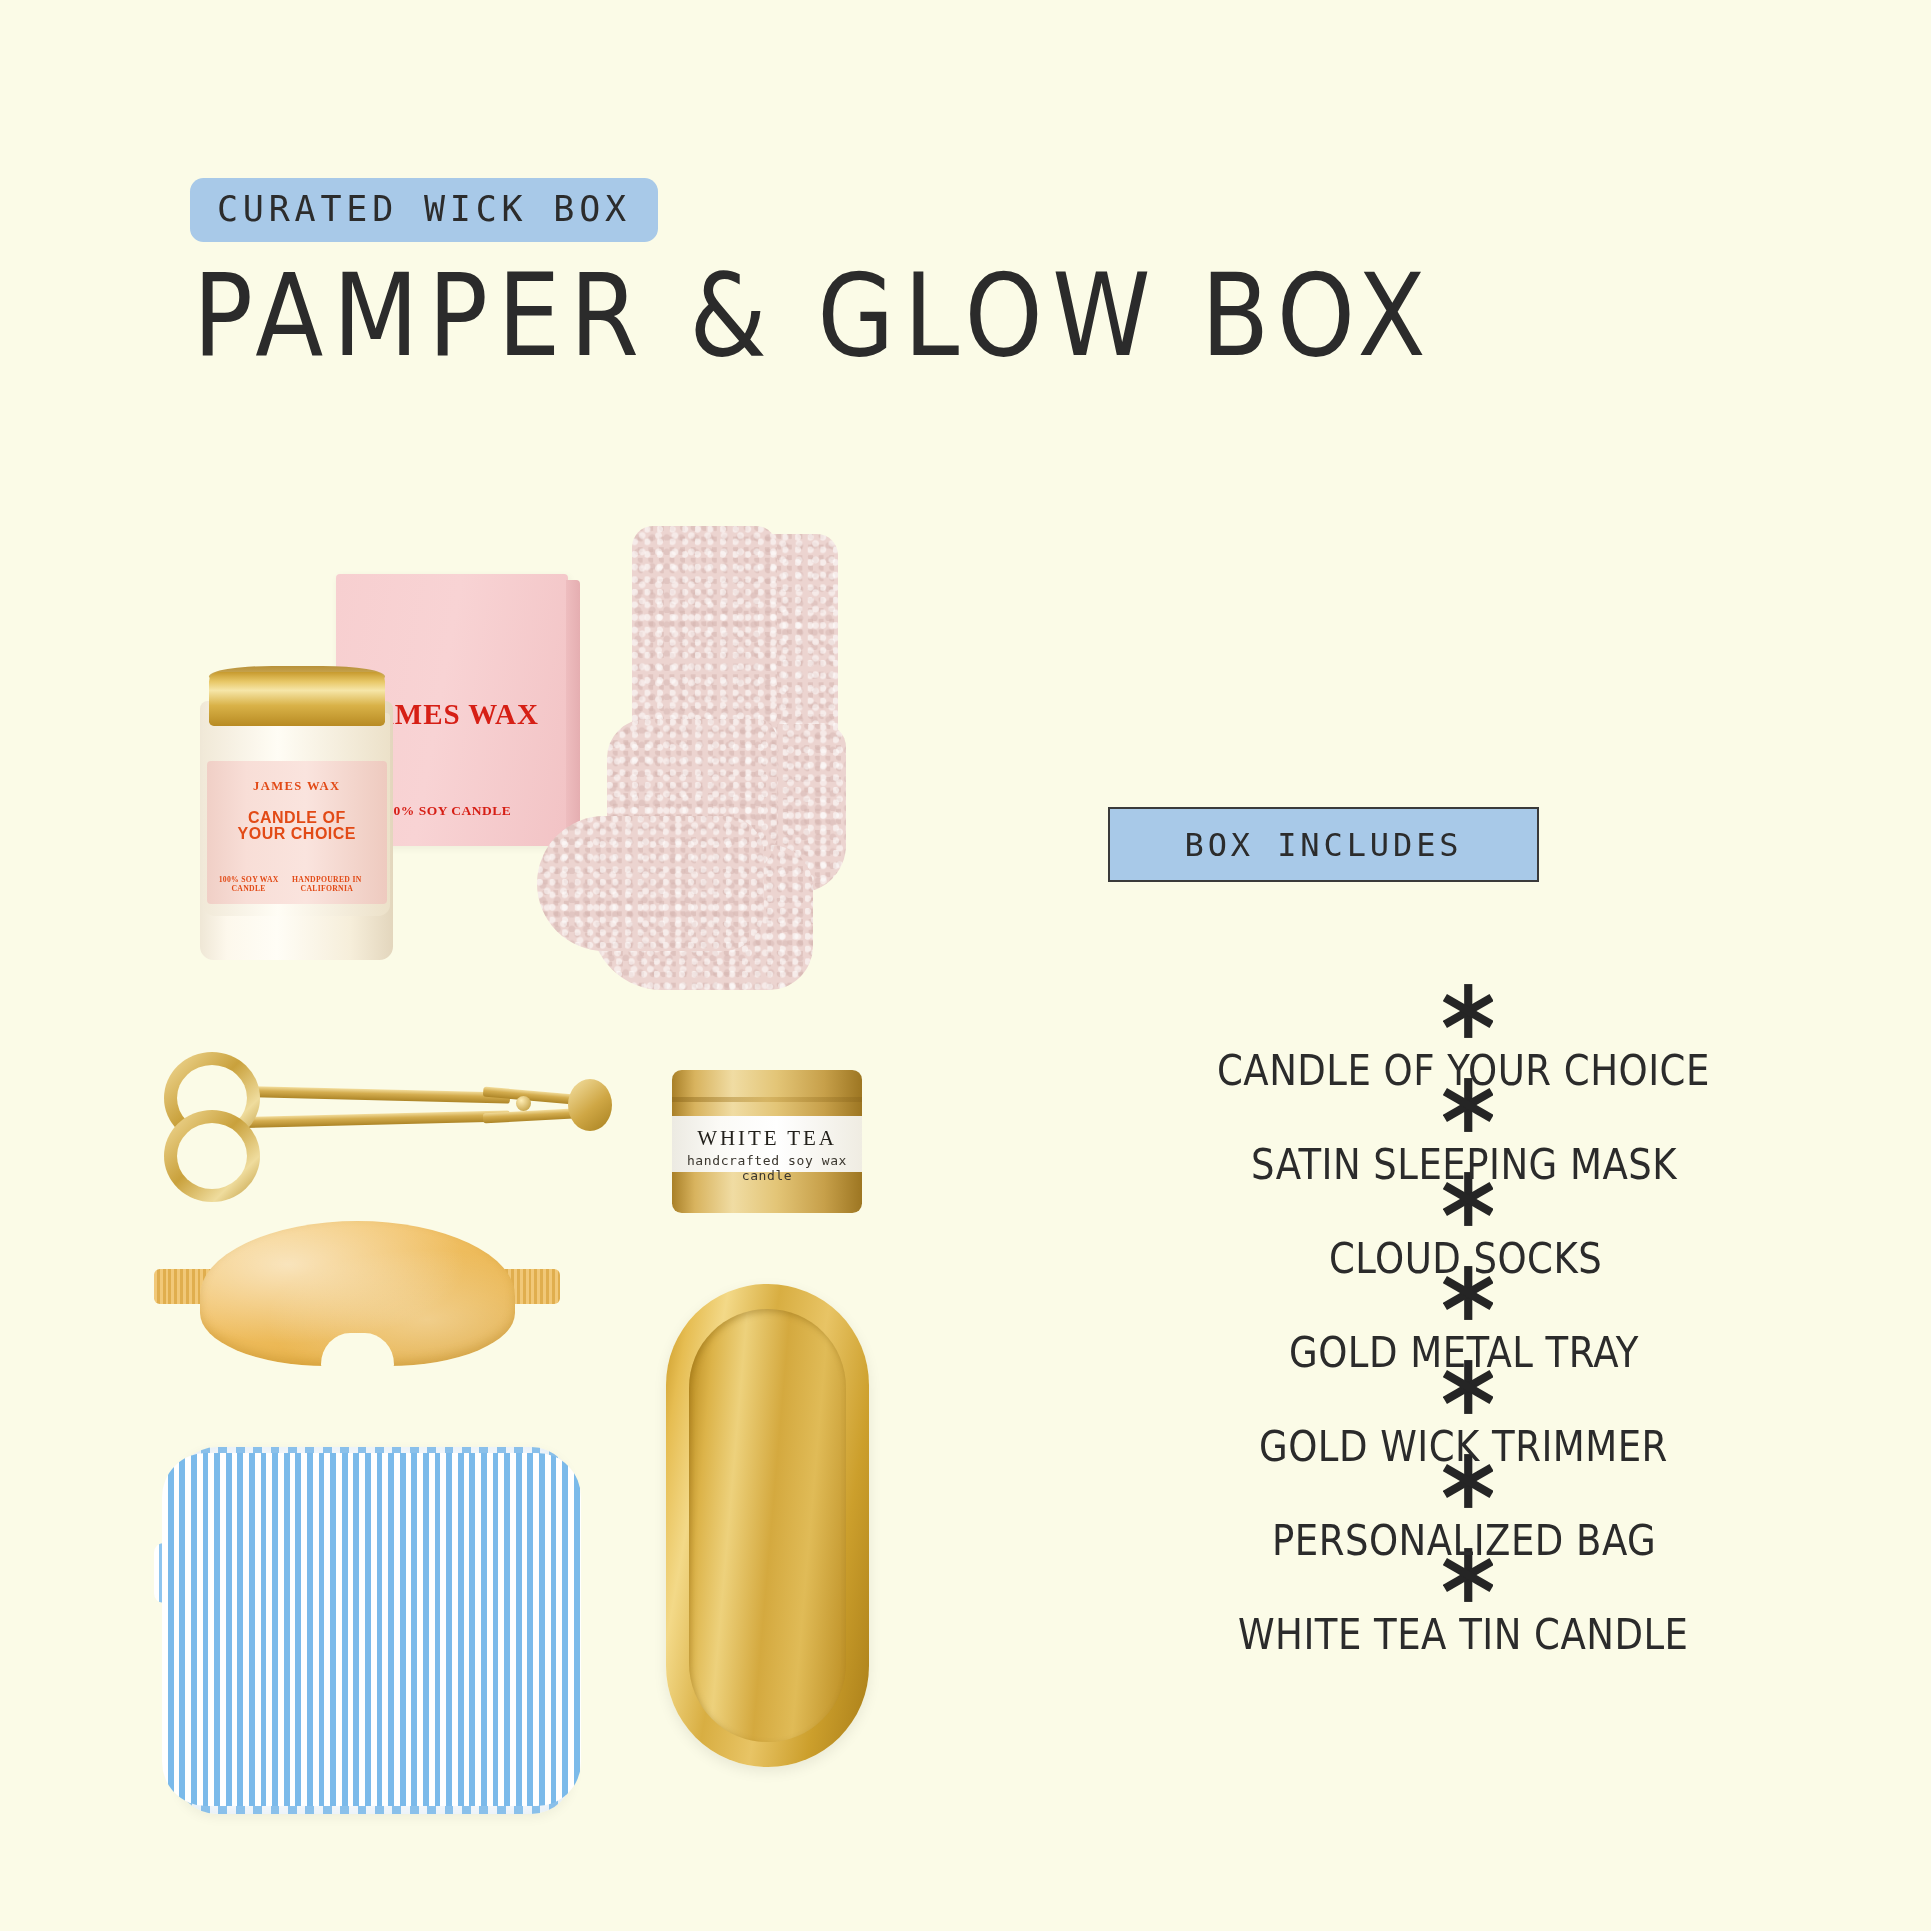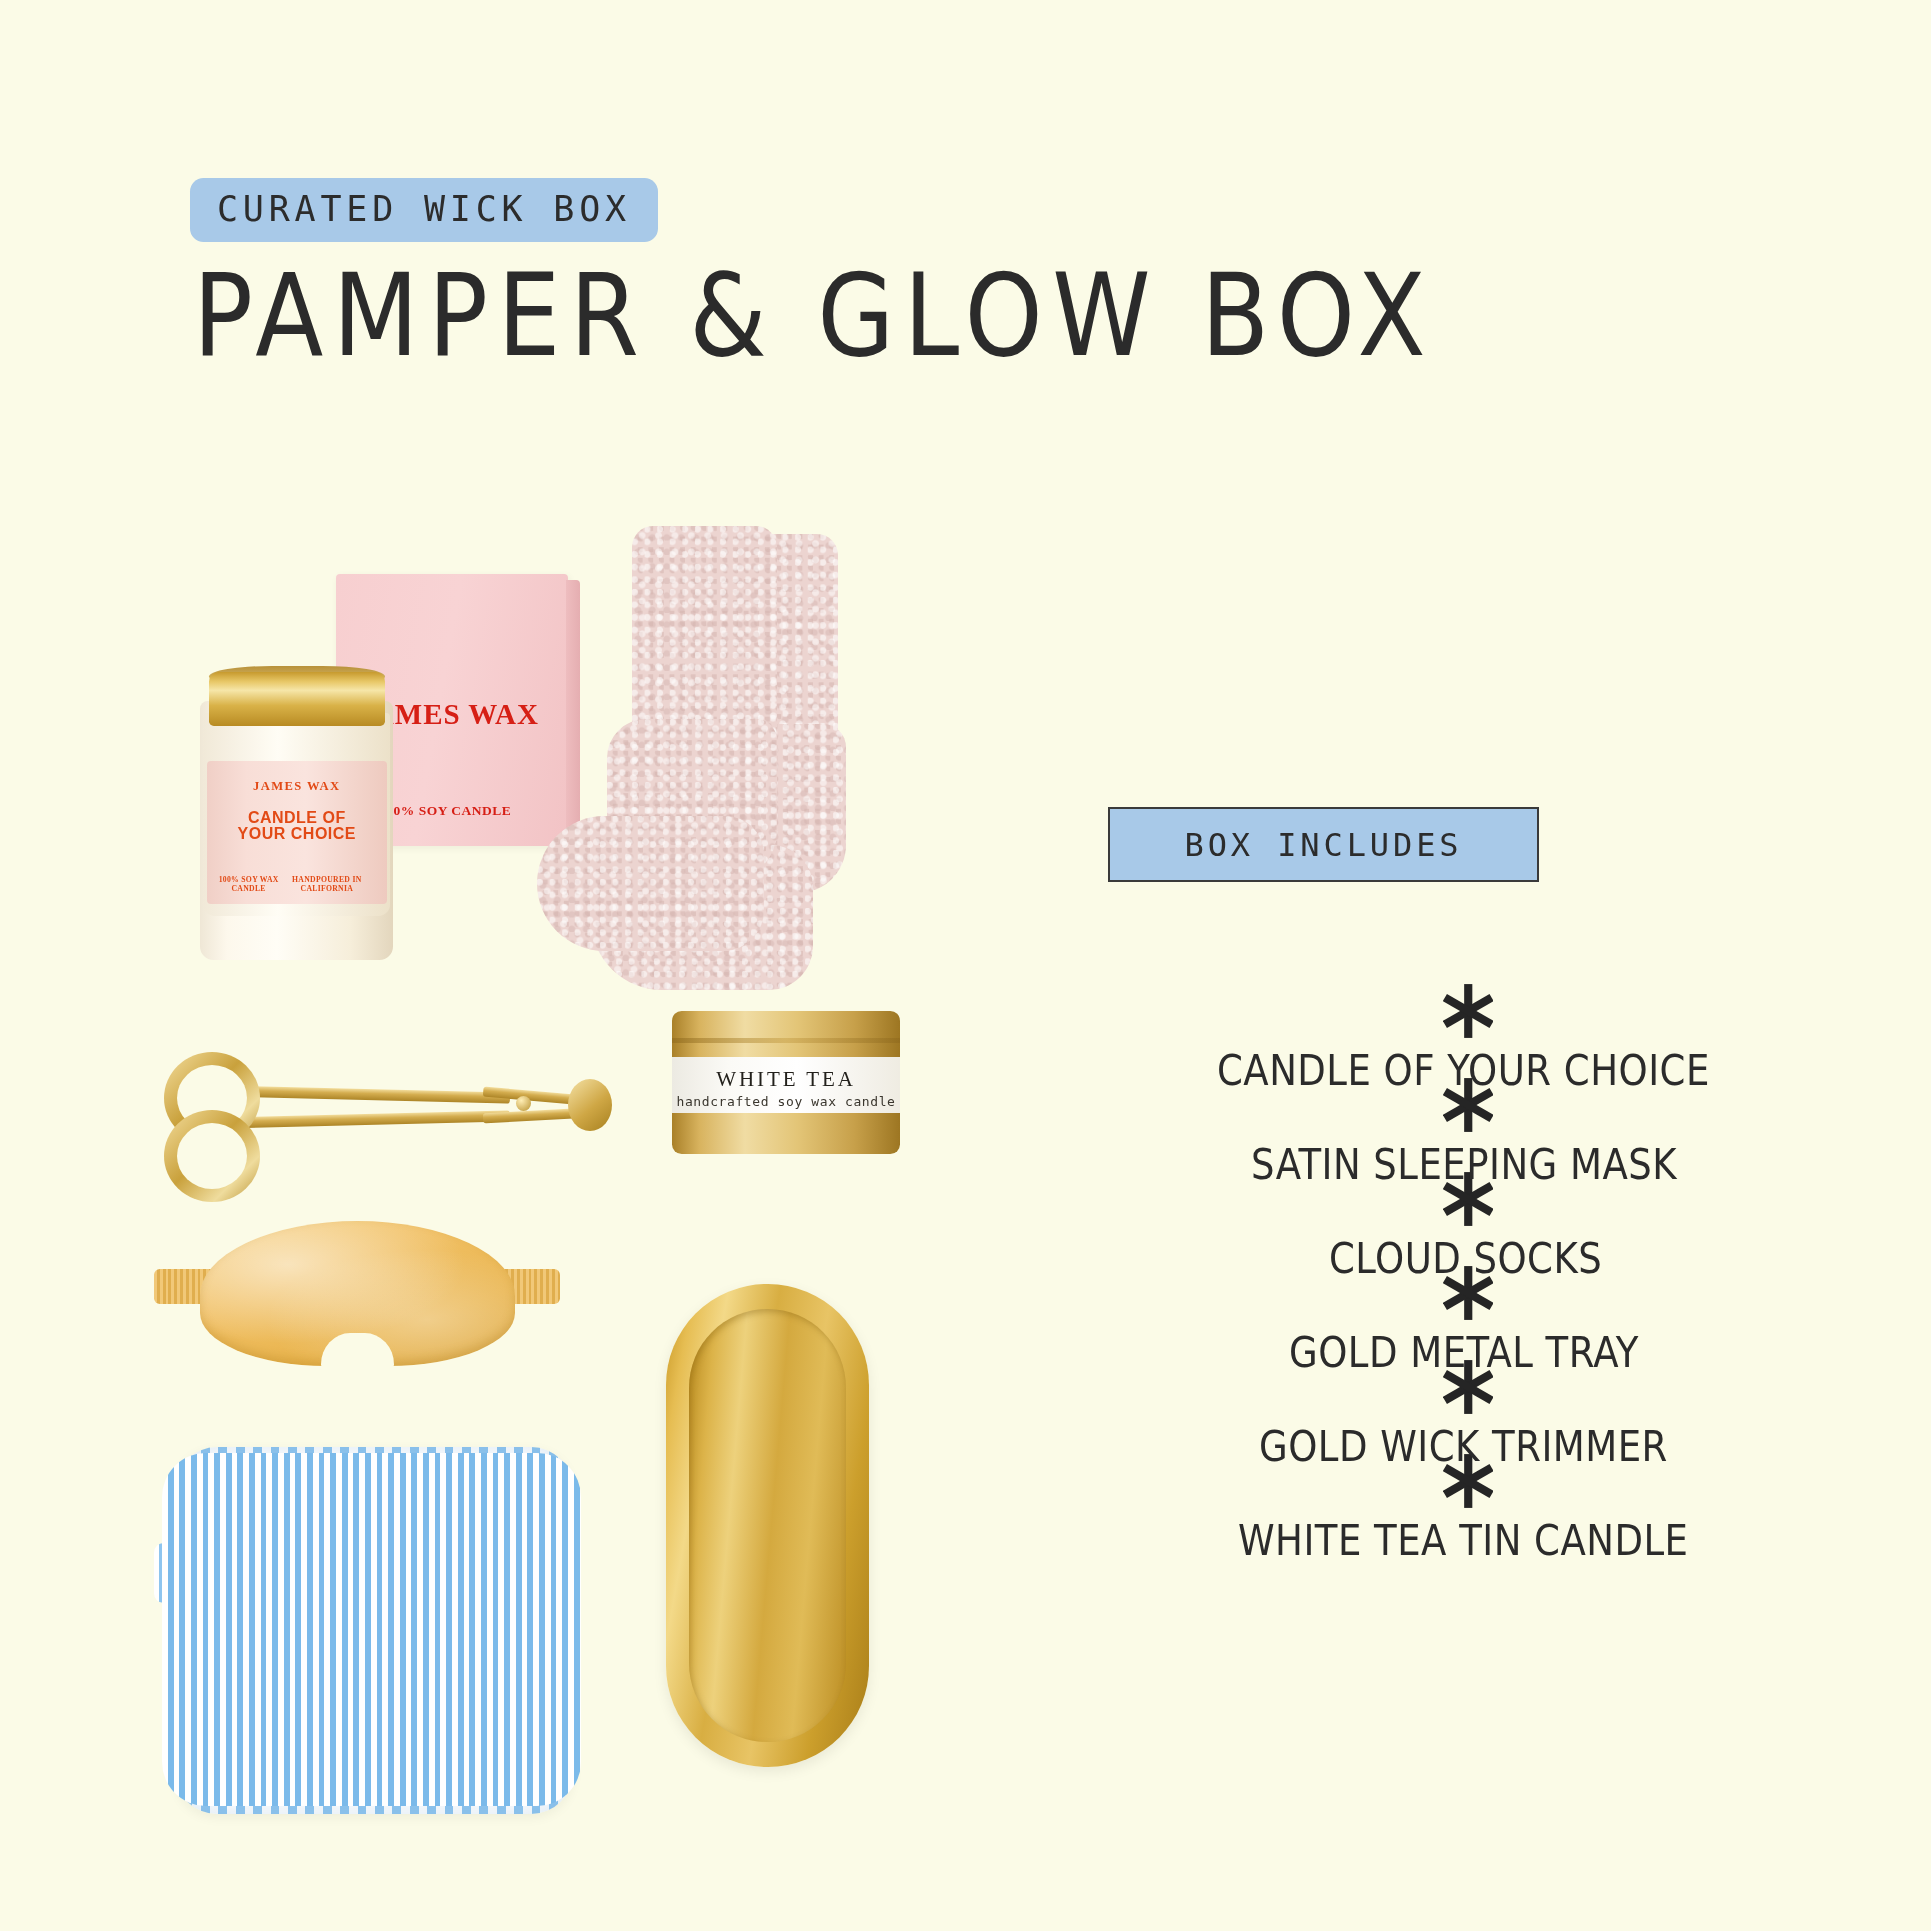--- a/index.html
+++ b/index.html
@@ -269,21 +269,21 @@
     background: radial-gradient(circle at 35% 30%, #ffeeb5, #b8912f);
   }
   .tr-head {
     position: absolute; left: 404px; top: 29px;
     width: 44px; height: 52px;
     border-radius: 50% / 50%;
     background: linear-gradient(140deg, #f5e2a6, #cfa745 55%, #a7801f);
   }
 
   
-  .tin { left: 672px; top: 1011px; width: 228px; height: 143px; }
+  .tin { left: 672px; top: 1070px; width: 190px; height: 143px; }
   .tin-body {
     position: absolute; inset: 0;
     border-radius: 9.7px;
     background: linear-gradient(90deg, #a98028 0%, #d8b35e 12%, #f0dca3 32%, #e3c577 55%, #c7a04a 80%, #9d7622 100%);
   }
   .tin-lidline {
     position: absolute; left: 0; right: 0; top: 27px; height: 4.8px;
     background: linear-gradient(90deg, #8d681c, #c9a34c, #8d681c);
     opacity: 0.55;
   }
@@ -537,18 +537,30 @@
       <div class="include-row">
         <span class="asterisk">
           <svg width="50" height="54" viewBox="0 0 52 56" aria-hidden="true">
             <g fill="#252525">
               <rect x="22" y="0" width="8.5" height="56"></rect>
               <rect x="22" y="0" width="8.5" height="56" transform="rotate(60 26.25 28)"></rect>
               <rect x="22" y="0" width="8.5" height="56" transform="rotate(-60 26.25 28)"></rect>
             </g>
           </svg>
         </span>
+        <span class="include-label">PERSONALIZED BAG</span>
+      </div>
+      <div class="include-row">
+        <span class="asterisk">
+          <svg width="50" height="54" viewBox="0 0 52 56" aria-hidden="true">
+            <g fill="#252525">
+              <rect x="22" y="0" width="8.5" height="56"></rect>
+              <rect x="22" y="0" width="8.5" height="56" transform="rotate(60 26.25 28)"></rect>
+              <rect x="22" y="0" width="8.5" height="56" transform="rotate(-60 26.25 28)"></rect>
+            </g>
+          </svg>
+        </span>
         <span class="include-label">WHITE TEA TIN CANDLE</span>
       </div>
     </div>
 
 </div>
 
 
 </body></html>

